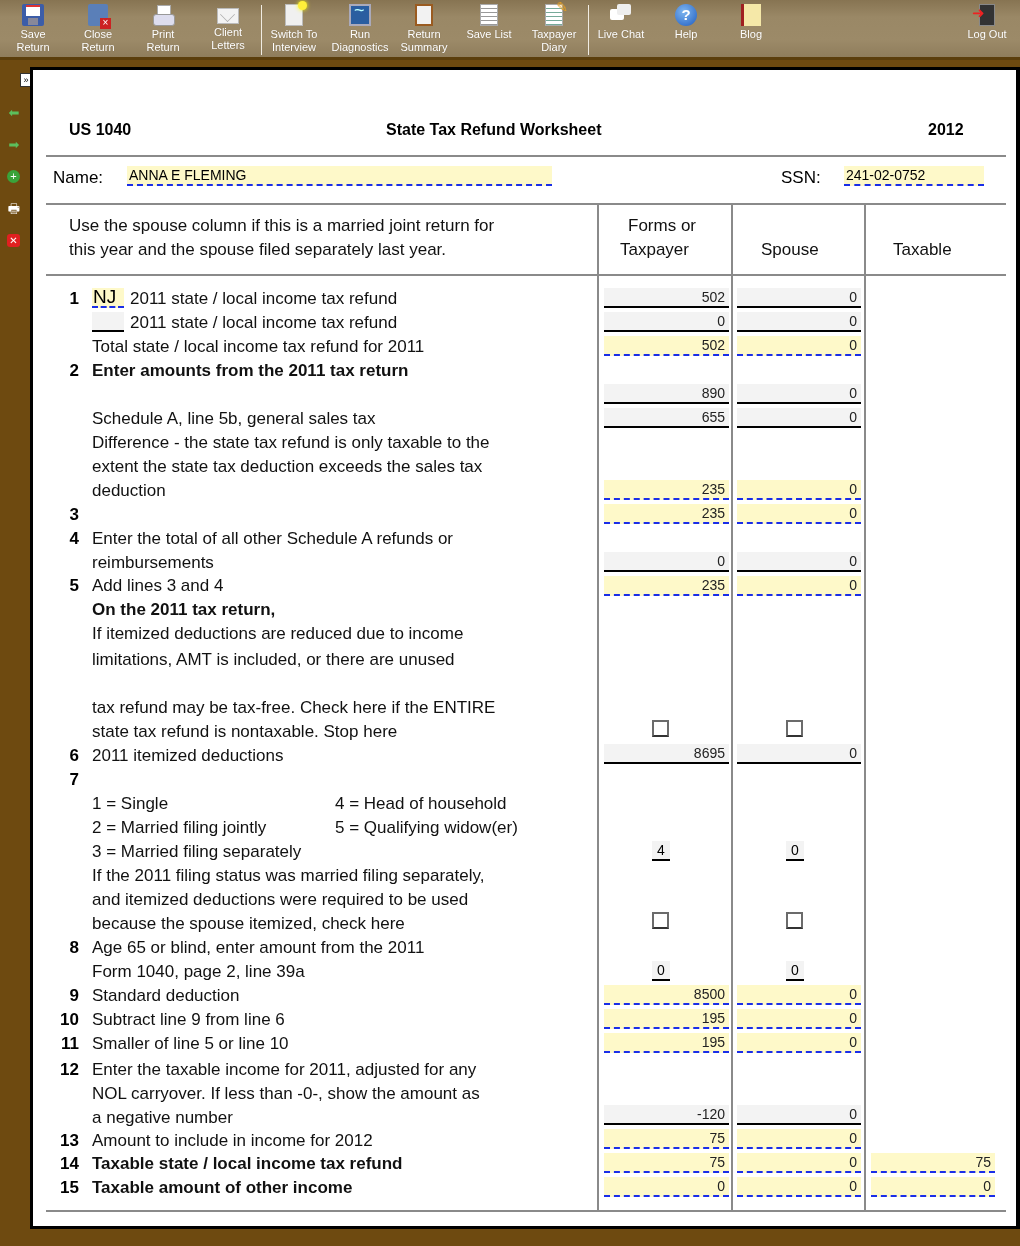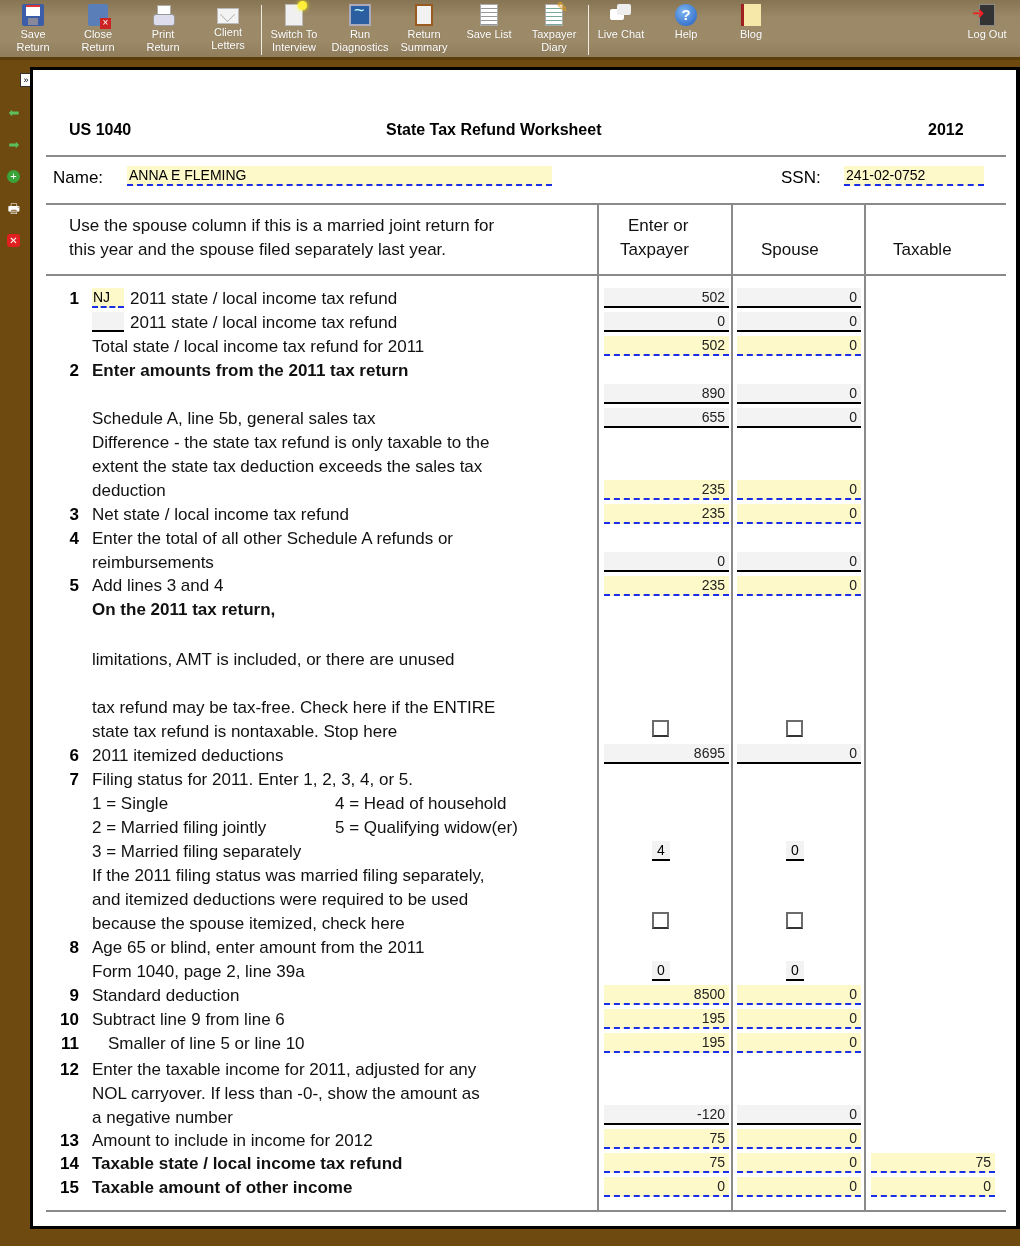--- a/index.html
+++ b/index.html
@@ -76,21 +76,21 @@
     position:absolute; height:20px; font-size:14px; line-height:19px; text-align:right;
     padding-right:4px; color:#222;
   }
   .cell.in { background:#f3f3f3; border-bottom:2px solid #000; }
   .cell.calc { background:#fef9c9; border-bottom:2px dashed #1a2ee8; }
   .c1 { left:571px; width:125px; }
   .c2 { left:704px; width:124px; }
   .c3 { left:838px; width:124px; }
   .cb { position:absolute; width:17px; height:17px; border:2px solid #6b6b6b; border-bottom-color:#333; background:#fff; cursor:pointer; }
   .small-in { position:absolute; width:18px; height:20px; background:#f3f3f3; border-bottom:2px solid #000; font-size:14px; line-height:19px; text-align:center; }
-  .state-in { position:absolute; height:20px; font-size:14px; line-height:18px; padding-left:1px; }
+  .state-in { position:absolute; height:20px; font-size:19px; line-height:18px; padding-left:1px; }
 </style>
 </head>
 <body>
 
 <div class="toolbar">
   <div class="tb-btn" style="left:1px">
     <div class="ico i-save"></div>
     <span class="lbl">Save
 Return</span>
   </div>
@@ -170,21 +170,21 @@
 
   <div class="label" style="left:20px;top:98px">Name:</div>
   <div class="field" style="left:94px;top:96px;width:425px">ANNA E FLEMING</div>
   <div class="label" style="left:748px;top:98px">SSN:</div>
   <div class="field" style="left:811px;top:96px;width:140px">241-02-0752</div>
   <div class="hr" style="top:133px"></div>
 
   <div class="txt" style="left:36px;top:144px">Use the spouse column if this is a married joint return for</div>
   <div class="txt" style="left:36px;top:168px">this year and the spouse filed separately last year.</div>
 
-  <div class="txt" style="left:595px;top:144px">Enter or</div>
+  <div class="txt" style="left:595px;top:144px">Forms or</div>
   <div class="txt" style="left:587px;top:168px">Taxpayer</div>
   <div class="txt" style="left:728px;top:168px">Spouse</div>
   <div class="txt" style="left:860px;top:168px">Taxable</div>
   <div class="hr" style="top:204px"></div>
 
   <div class="vline" style="left:564px;top:133px;height:1007px"></div>
   <div class="vline" style="left:698px;top:133px;height:1007px"></div>
   <div class="vline" style="left:831px;top:133px;height:1007px"></div>
 
   <div class="num" style="left:24px;top:217px">1</div>
@@ -209,49 +209,48 @@
   <div class="txt" style="left:59px;top:337px">Schedule A,  line 5b,  general sales tax</div>
   <div class="cell in c1" style="top:338px">655</div>
   <div class="cell in c2" style="top:338px">0</div>
   <div class="txt" style="left:59px;top:361px">Difference - the state tax refund is only taxable to the</div>
   <div class="txt" style="left:59px;top:385px">extent the state tax deduction exceeds the sales tax</div>
   <div class="txt" style="left:59px;top:409px">deduction</div>
   <div class="cell calc c1" style="top:410px">235</div>
   <div class="cell calc c2" style="top:410px">0</div>
 
   <div class="num" style="left:24px;top:433px">3</div>
-  <div class="txt" style="left:59px;top:433px">Net state / local income tax refund</div>
   <div class="cell calc c1" style="top:434px">235</div>
   <div class="cell calc c2" style="top:434px">0</div>
 
   <div class="num" style="left:24px;top:457px">4</div>
   <div class="txt" style="left:59px;top:457px">Enter the total of all other Schedule A refunds or</div>
   <div class="txt" style="left:59px;top:481px">reimbursements</div>
   <div class="cell in c1" style="top:482px">0</div>
   <div class="cell in c2" style="top:482px">0</div>
 
   <div class="num" style="left:24px;top:504px">5</div>
   <div class="txt" style="left:59px;top:504px">Add lines 3 and 4</div>
   <div class="cell calc c1" style="top:506px">235</div>
   <div class="cell calc c2" style="top:506px">0</div>
 
   <div class="txt b" style="left:59px;top:528px">On the 2011 tax return,</div>
+  <div class="txt" style="left:59px;top:552px">If itemized deductions are reduced due to income</div>
   <div class="txt" style="left:59px;top:578px">limitations,  AMT is included,  or there are unused</div>
   <div class="txt" style="left:59px;top:626px">tax refund may be tax-free.  Check here if the ENTIRE</div>
   <div class="txt" style="left:59px;top:650px">state tax refund is nontaxable.  Stop here</div>
   <div class="cb" style="left:619px;top:650px"></div>
   <div class="cb" style="left:753px;top:650px"></div>
 
   <div class="num" style="left:24px;top:674px">6</div>
   <div class="txt" style="left:59px;top:674px">2011 itemized deductions</div>
   <div class="cell in c1" style="top:674px">8695</div>
   <div class="cell in c2" style="top:674px">0</div>
 
   <div class="num" style="left:24px;top:698px">7</div>
-  <div class="txt" style="left:59px;top:698px">Filing status for 2011.  Enter 1,  2,  3,  4,  or  5.</div>
   <div class="txt" style="left:59px;top:722px">1 = Single</div>
   <div class="txt" style="left:302px;top:722px">4 = Head of household</div>
   <div class="txt" style="left:59px;top:746px">2 = Married filing jointly</div>
   <div class="txt" style="left:302px;top:746px">5 = Qualifying widow(er)</div>
   <div class="txt" style="left:59px;top:770px">3 = Married filing separately</div>
   <div class="small-in" style="left:619px;top:771px">4</div>
   <div class="small-in" style="left:753px;top:771px">0</div>
   <div class="txt" style="left:59px;top:794px">If the 2011 filing status was married filing separately,</div>
   <div class="txt" style="left:59px;top:818px">and itemized deductions were required to be used</div>
   <div class="txt" style="left:59px;top:842px">because the spouse itemized,  check here</div>
@@ -268,21 +267,21 @@
   <div class="txt" style="left:59px;top:914px">Standard deduction</div>
   <div class="cell calc c1" style="top:915px">8500</div>
   <div class="cell calc c2" style="top:915px">0</div>
 
   <div class="num" style="left:13px;top:938px;width:33px">10</div>
   <div class="txt" style="left:59px;top:938px">Subtract line 9 from line 6</div>
   <div class="cell calc c1" style="top:939px">195</div>
   <div class="cell calc c2" style="top:939px">0</div>
 
   <div class="num" style="left:13px;top:962px;width:33px">11</div>
-  <div class="txt" style="left:75px;top:962px">Smaller of line 5 or line 10</div>
+  <div class="txt" style="left:59px;top:962px">Smaller of line 5 or line 10</div>
   <div class="cell calc c1" style="top:963px">195</div>
   <div class="cell calc c2" style="top:963px">0</div>
 
   <div class="num" style="left:13px;top:988px;width:33px">12</div>
   <div class="txt" style="left:59px;top:988px">Enter the taxable income for 2011,  adjusted for any</div>
   <div class="txt" style="left:59px;top:1012px">NOL carryover.  If less than -0-,  show the amount as</div>
   <div class="txt" style="left:59px;top:1036px">a negative number</div>
   <div class="cell in c1" style="top:1035px">-120</div>
   <div class="cell in c2" style="top:1035px">0</div>
 

